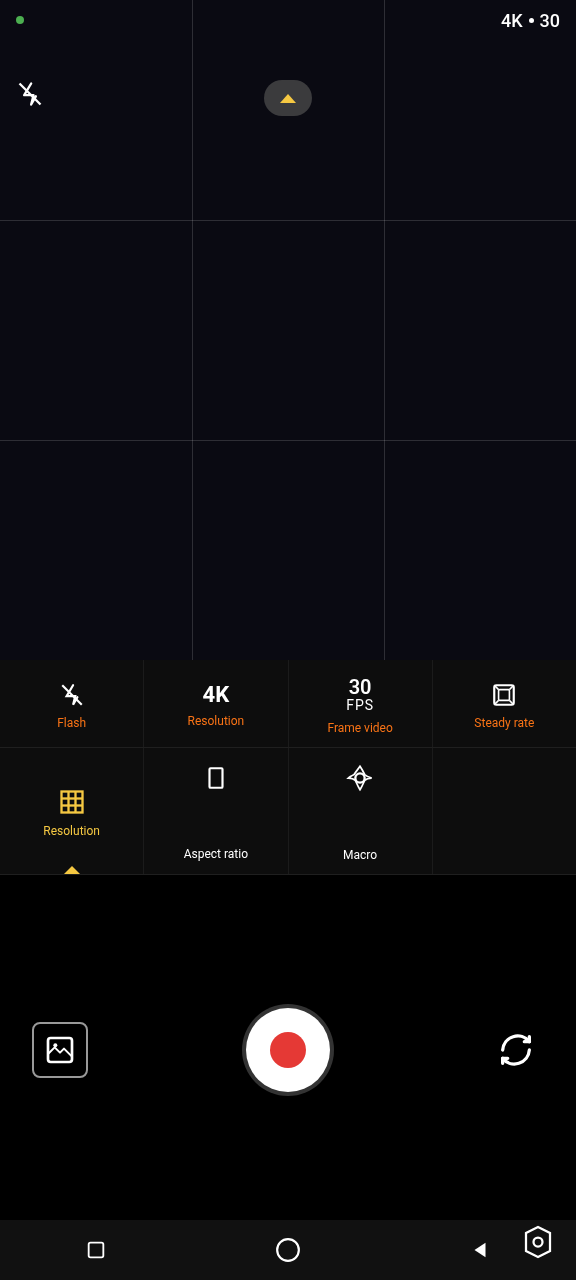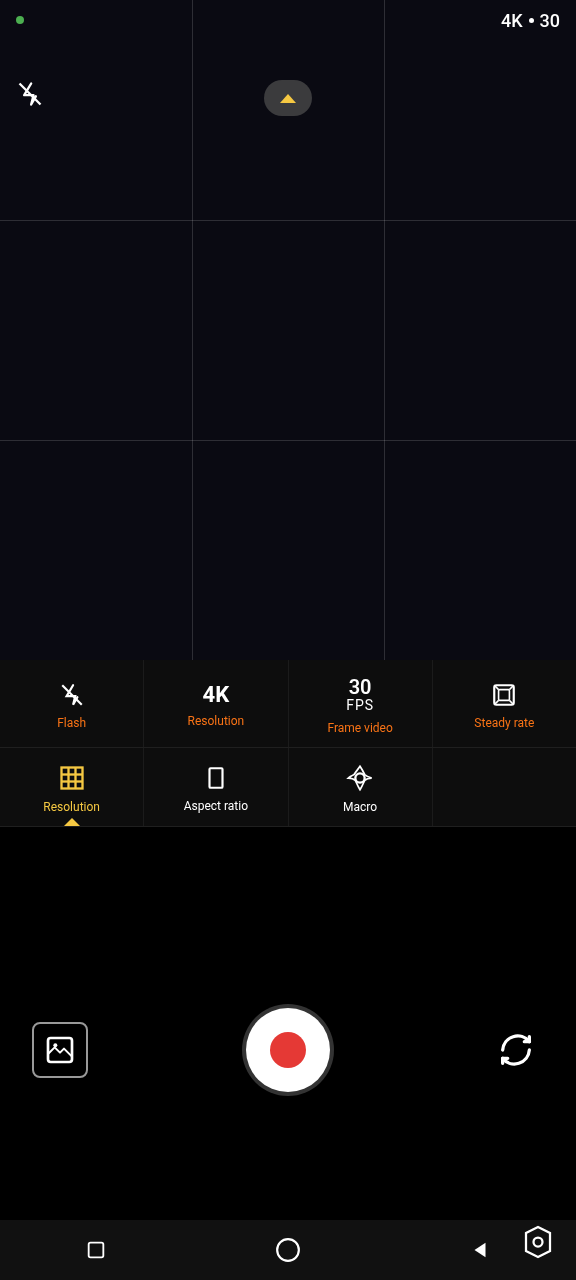--- a/index.html
+++ b/index.html
@@ -204,20 +204,21 @@
 
     .sr-icon-gold {
       color: #f5c842;
       font-size: 22px;
     }
 
     .sr-label {
       color: #fff;
       font-size: 12px;
       text-align: center;
+      margin-top: 48px;
     }
 
     .sr-label-gold {
       color: #f5c842;
       font-size: 12px;
     }
 
     
     .active-triangle {
       position: absolute;

